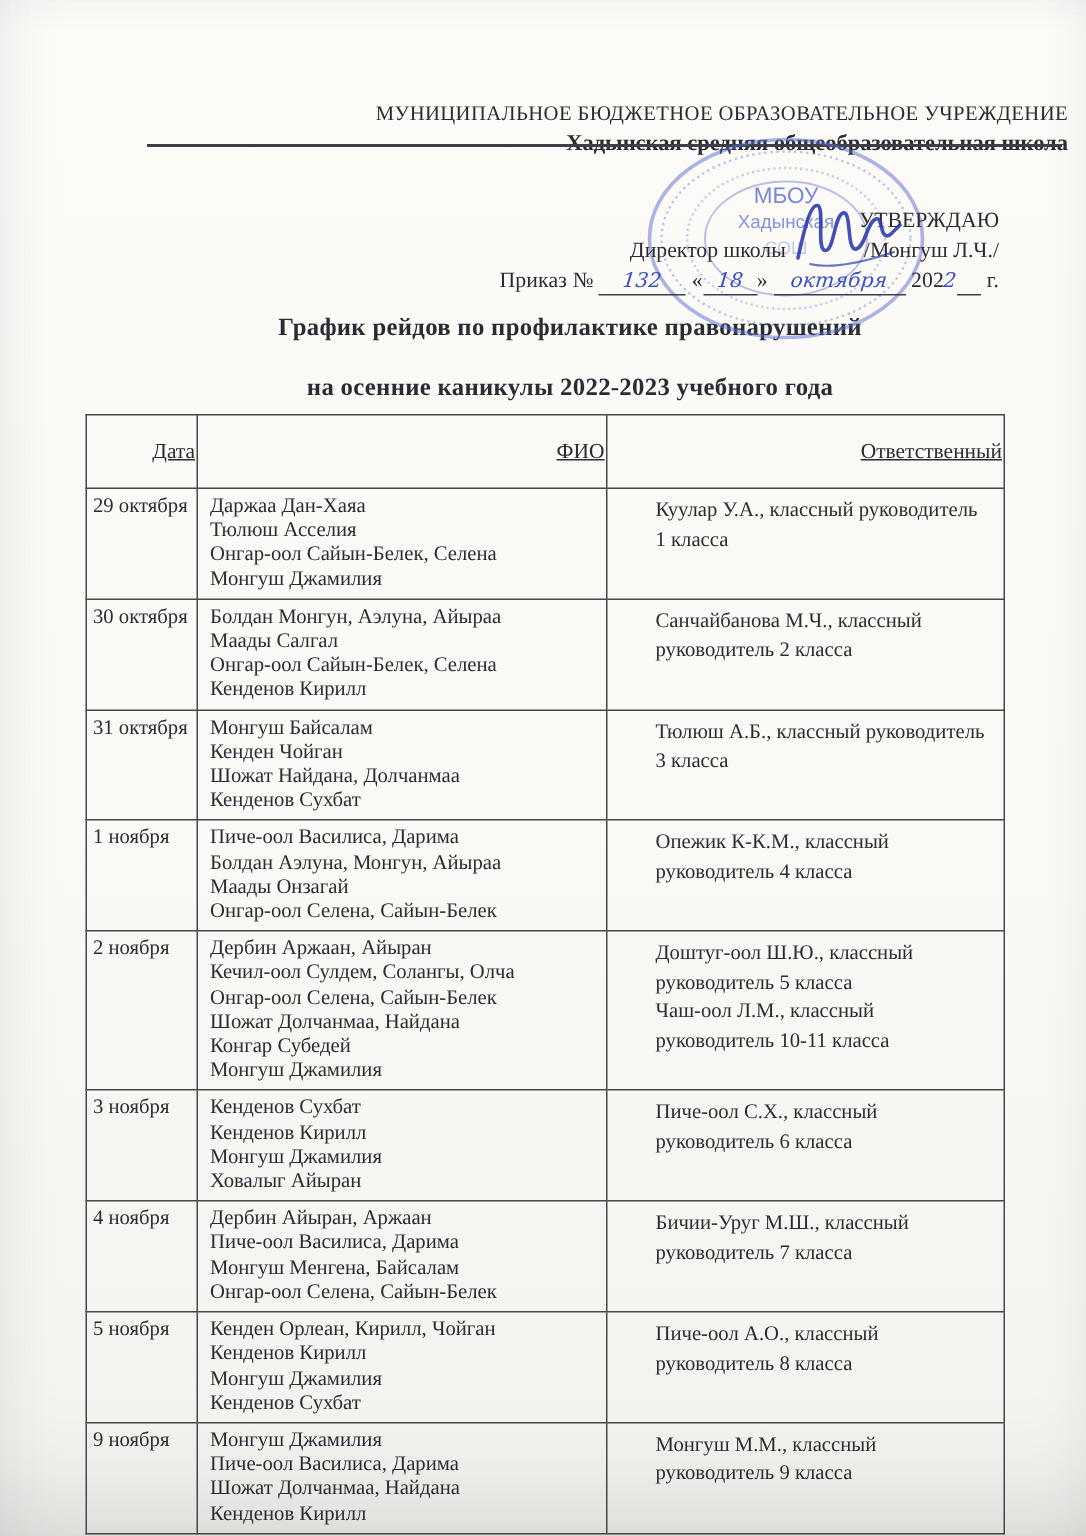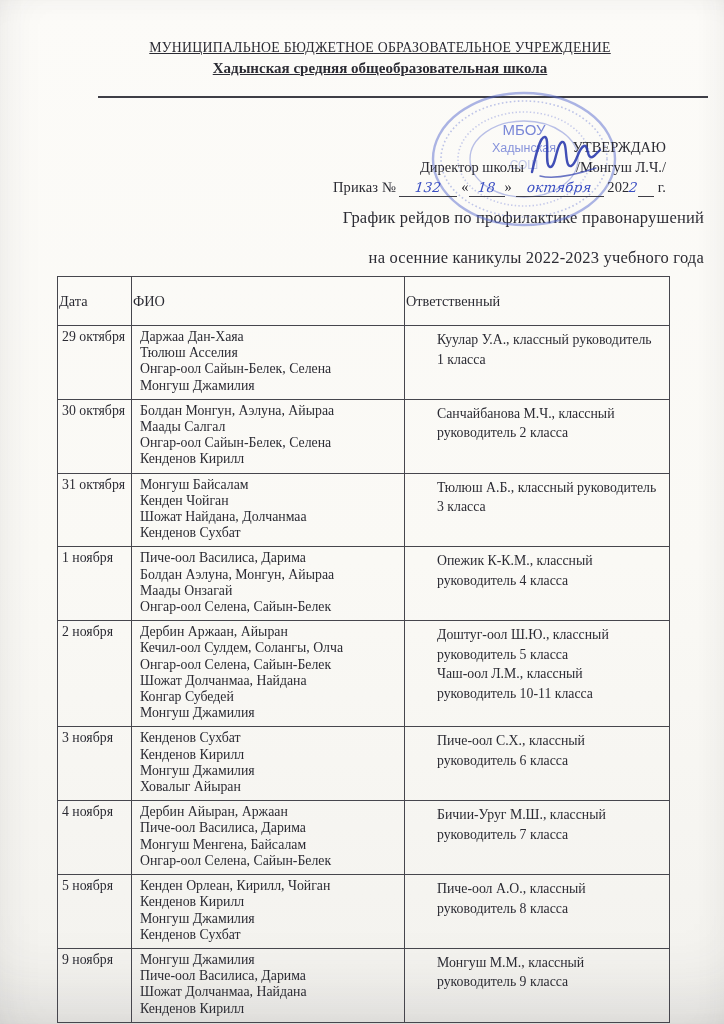--- a/index.html
+++ b/index.html
@@ -9,42 +9,42 @@
     margin:0 auto;
     background:linear-gradient(180deg,#fcfbf8 0%,#faf9f5 55%,#f3f2ee 100%);
     box-shadow:inset 28px 0 60px -48px rgba(60,60,70,.18),
                inset -24px 0 50px -44px rgba(60,60,70,.14),
                inset 0 -70px 90px -70px rgba(60,60,70,.22),
                inset 0 22px 40px -38px rgba(60,60,70,.12);
     overflow:hidden;
     font-family:"Liberation Serif","DejaVu Serif",serif;
     color:#2b2b33;
   }
-  .org-block{position:absolute;top:40px;left:48px;width:664px;text-align:center;text-decoration:underline;}
+  .org-block{position:absolute;top:68px;left:48px;width:664px;text-align:right;}
   .org1{font-size:13.8px;letter-spacing:.25px;}
   .org2{font-size:15px;font-weight:bold;margin-top:4px;}
   .rule{position:absolute;top:96px;left:98px;width:610px;border-top:2px solid #3e3e46;}
   .address{position:absolute;top:101px;left:48px;width:664px;text-align:center;font-size:14.3px;}
 
   .approve{position:absolute;top:137px;right:58px;text-align:right;font-size:14.5px;line-height:20px;z-index:3;white-space:nowrap;}
   .sig-gap{display:inline-block;width:52px;}
   .order-line{letter-spacing:.1px;}
   .ul{display:inline-block;border-bottom:1.4px solid #3e3e46;text-align:center;vertical-align:bottom;line-height:17px;}
   .w-num{width:58px;} .w-day{width:36px;} .w-month{width:88px;} .w-tail{width:16px;}
   .hw{color:var(--hw,#3a4ec2);font-style:italic;font-family:"DejaVu Serif",serif;font-size:13.5px;transform:skewX(-6deg);display:inline-block;}
 
   .stamp{position:absolute;left:429px;top:89px;z-index:1;}
   .signature{position:absolute;left:526px;top:128px;z-index:4;}
 
-  .title{position:absolute;left:24px;width:680px;text-align:right;font-weight:normal;font-size:16.5px;letter-spacing:.2px;}
+  .title{position:absolute;left:40px;width:680px;text-align:center;font-weight:bold;font-size:16.5px;letter-spacing:.2px;}
   .t1{top:208px;} .t2{top:248px;}
 
   table.schedule{position:absolute;left:57px;top:276px;width:612px;border-collapse:collapse;table-layout:fixed;z-index:2;}
   .schedule th,.schedule td{border:1.6px solid #46464d;}
-  .schedule th{font-weight:normal;font-size:14.3px;height:46px;text-align:left;vertical-align:middle;}
+  .schedule th{font-weight:normal;font-size:14.3px;height:46px;text-align:right;vertical-align:middle;text-decoration:underline;}
   .schedule td{font-size:13.8px;vertical-align:top;padding:3px 8px 5px 8px;line-height:16.2px;}
   td.cell-date{padding-left:4px;padding-right:2px;white-space:nowrap;font-family:Liberation Serif, serif;}
   td.cell-resp{line-height:19.5px;padding-top:4px;padding-left:32px;}
   .para + .para{}
 </style>
 </head>
 <body>
 
 <div class="page">
 

